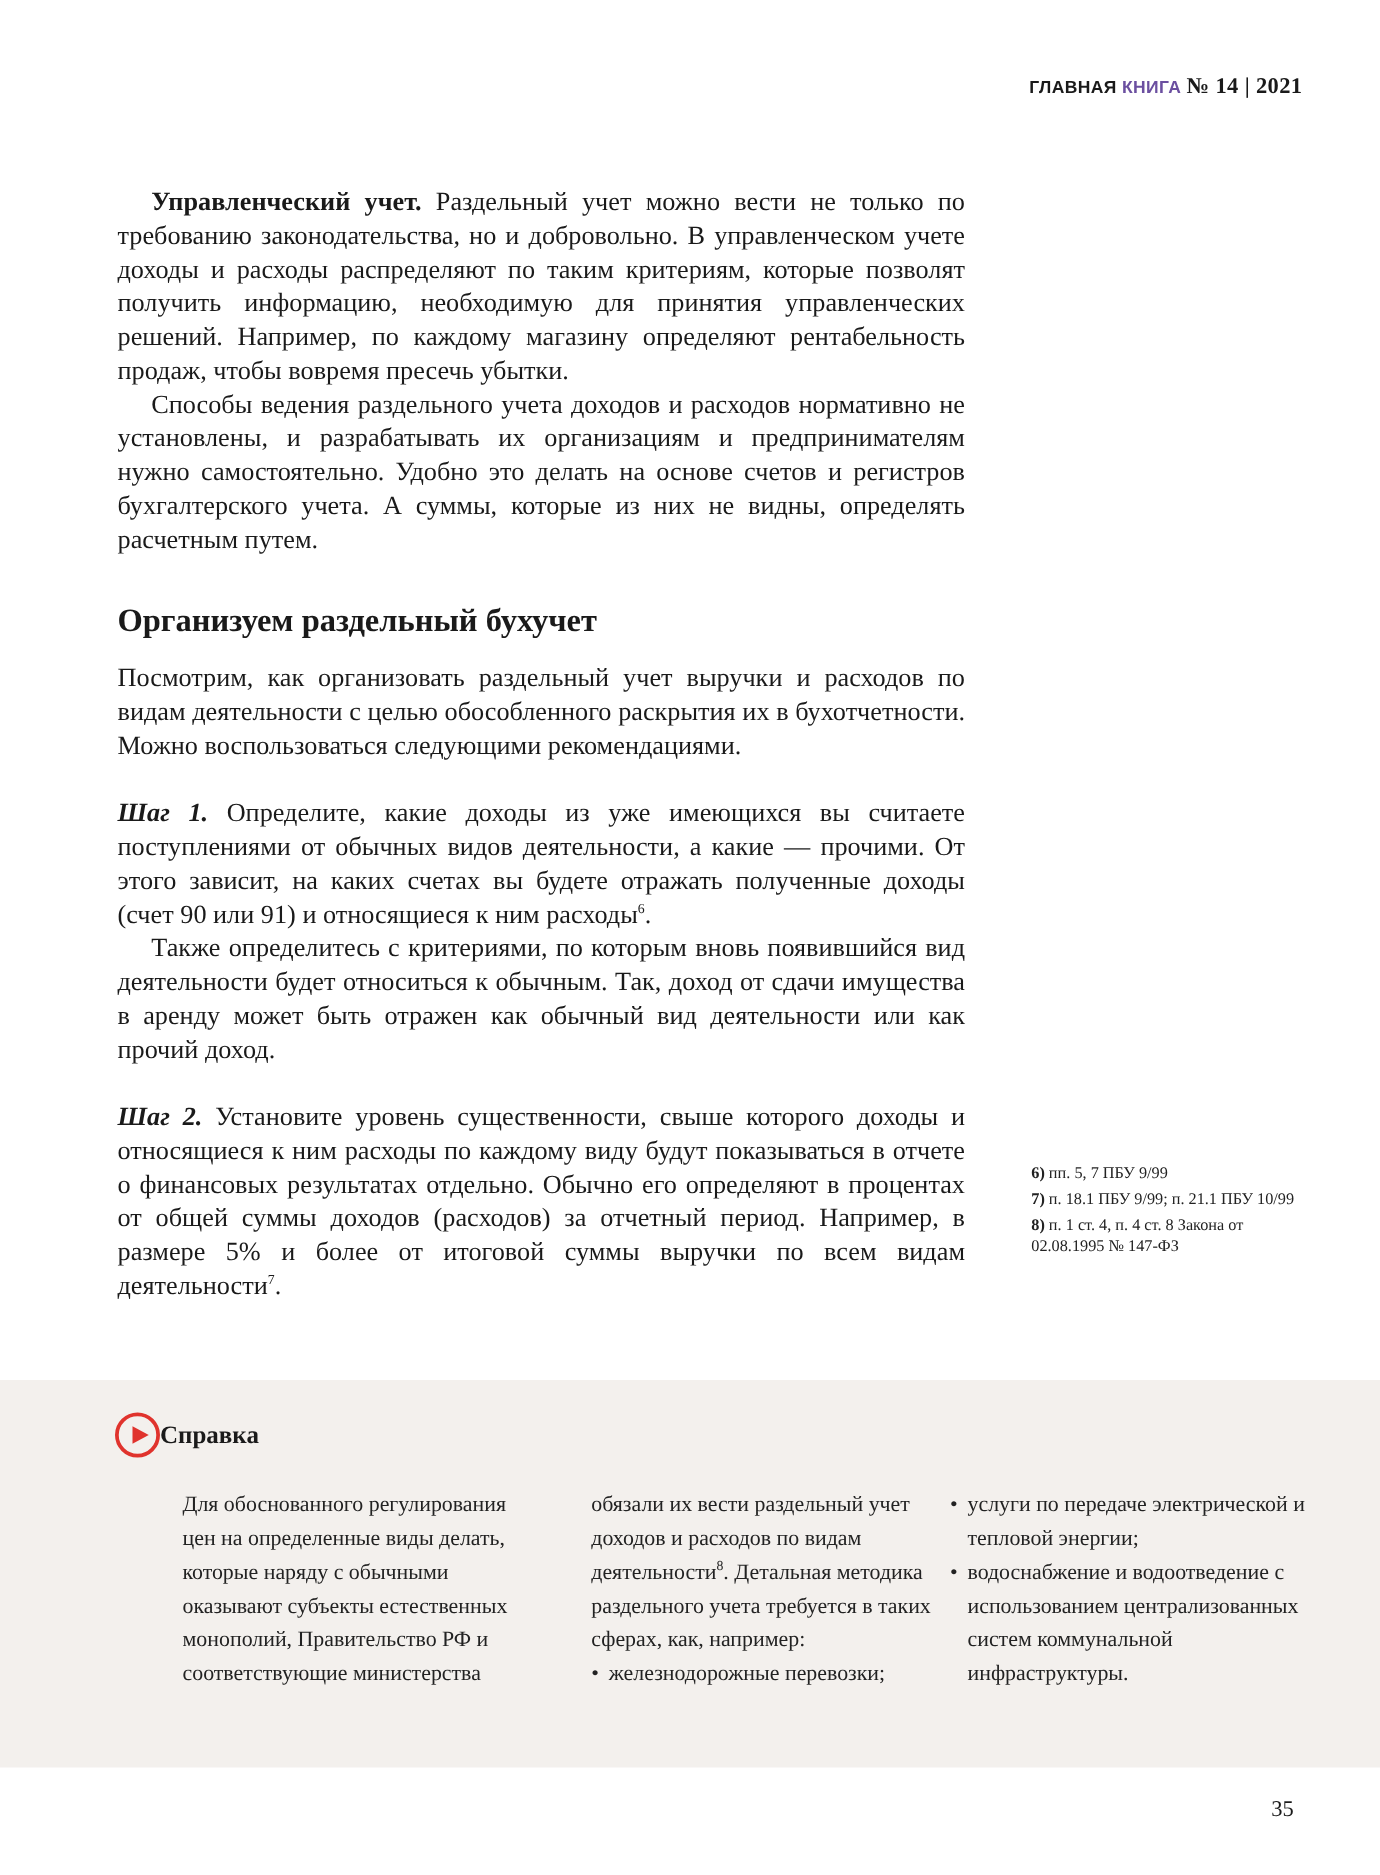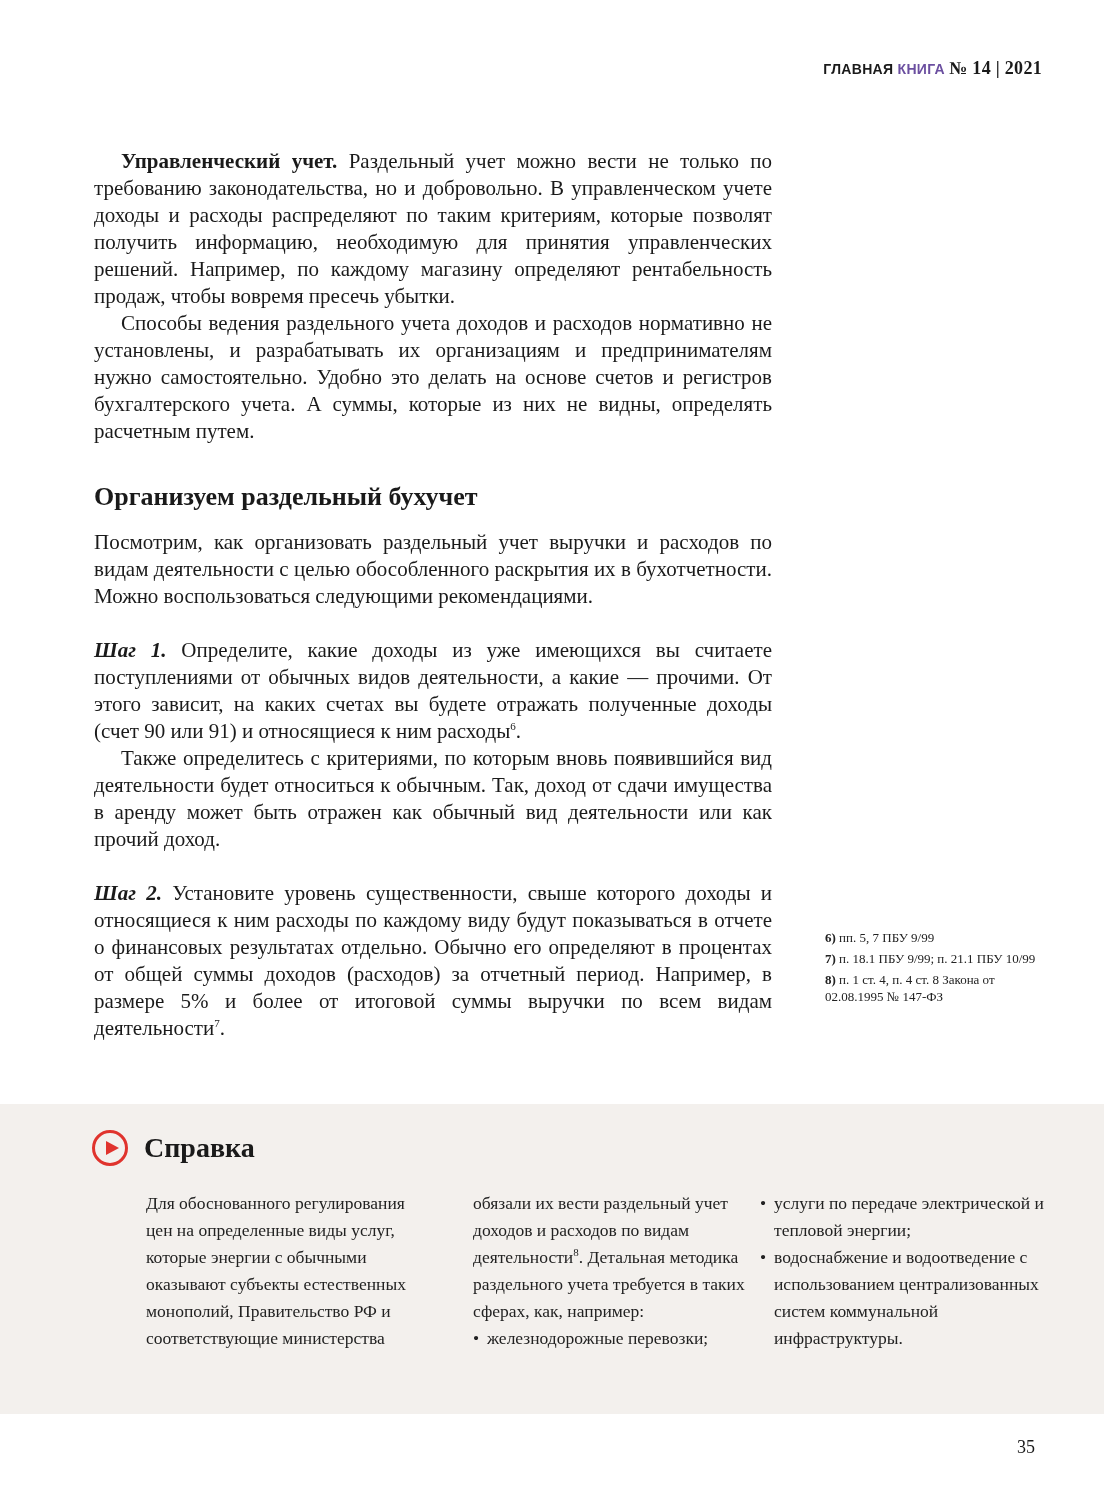--- a/index.html
+++ b/index.html
@@ -47,21 +47,21 @@
     position: absolute; left: 92px; top: 26px; display: flex; align-items: center;
   }
   .play-icon {
     width: 36px; height: 36px; border: 3px solid #e0332d; border-radius: 50%;
     box-sizing: border-box; position: relative;
   }
   .play-icon::after {
     content: ""; position: absolute; left: 11px; top: 8px;
     border-left: 13px solid #e0332d; border-top: 7.5px solid transparent; border-bottom: 7.5px solid transparent;
   }
-  .ref-title { font-weight: bold; font-size: 28px; margin-left: 16px; }
+  .ref-title { font-weight: bold; font-size: 20px; }
   .ref-col {
     position: absolute; top: 86px; font-size: 17.5px; line-height: 27px; color: #222;
   }
   .ref-col p { margin: 0; }
   .col1 { left: 146px; width: 280px; }
   .col2 { left: 473px; width: 290px; }
   .col3 { left: 760px; width: 290px; }
   .bullet { padding-left: 14px; position: relative; }
   .bullet::before { content: "•"; position: absolute; left: 0; }
   .page-num {
@@ -95,21 +95,21 @@
   <div class="note"><b>8)</b><span> п. 1 ст. 4, п. 4 ст. 8 Закона от 02.08.1995 № 147-ФЗ</span></div>
 </div>
 
 <div class="ref-box">
   <div class="wave"></div>
   <div class="ref-head">
     <div class="play-icon"></div>
     <span class="ref-title">Справка</span>
   </div>
   <div class="ref-col col1">
-    <p>Для обоснованного регулирования цен на определенные виды услуг, которые энергии с обычными оказывают субъекты естественных монополий, Правительство РФ и соответствующие министерства</p>
+    <p>Для обоснованного регулирования цен на определенные виды делать, которые наряду с обычными оказывают субъекты естественных монополий, Правительство РФ и соответствующие министерства</p>
   </div>
   <div class="ref-col col2">
     <p><span>обязали их вести раздельный учет доходов и расходов по видам деятельности</span><sup>8</sup><span>. Детальная методика раздельного учета требуется в таких сферах, как, например:</span></p>
     <p class="bullet">железнодорожные перевозки;</p>
   </div>
   <div class="ref-col col3">
     <p class="bullet">услуги по передаче электрической и тепловой энергии;</p>
     <p class="bullet">водоснабжение и водоотведение с использованием централизованных систем коммунальной инфраструктуры.</p>
   </div>
 </div>

